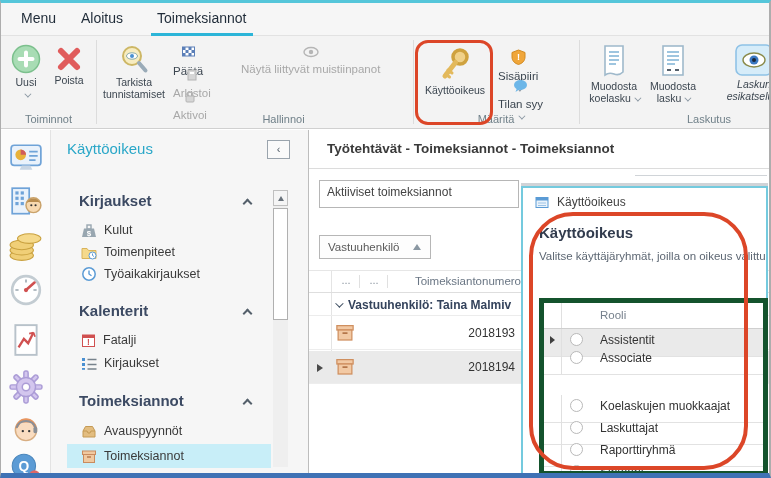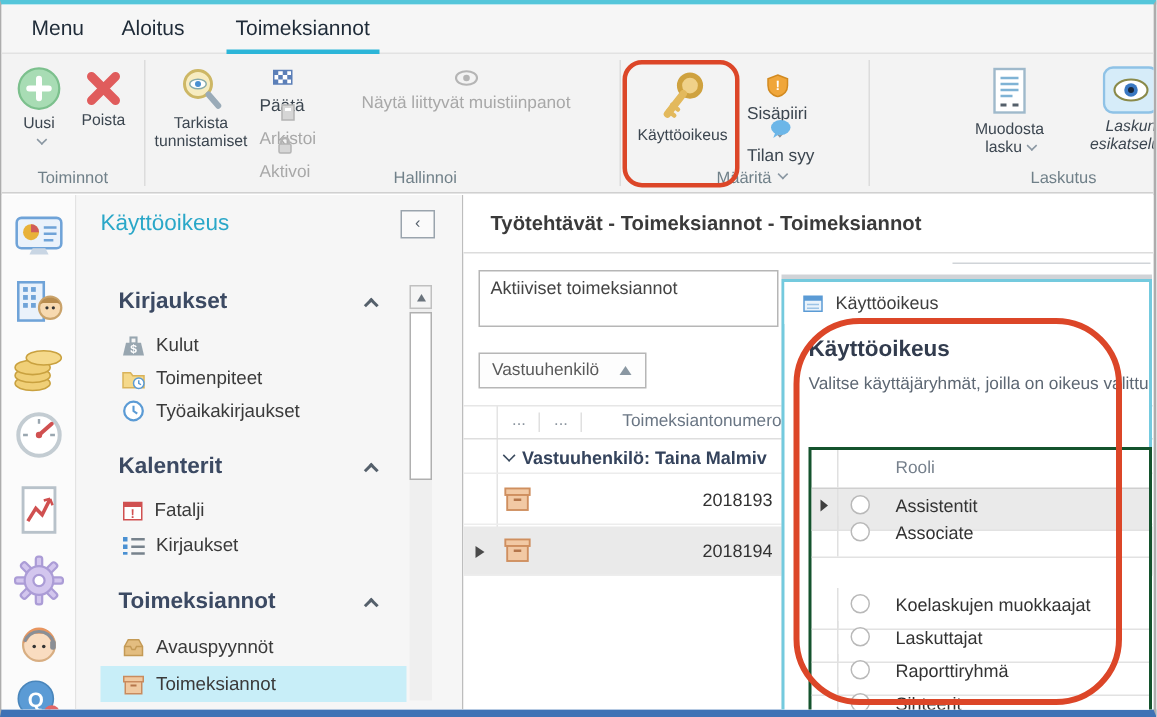--- a/index.html
+++ b/index.html
@@ -39,21 +39,21 @@
   .navitem{position:absolute;left:30px;height:24px;display:flex;align-items:center;gap:7px;font-size:12.5px;color:#3a3a3a;}
   .navitem.selected{left:16px;padding-left:14px;width:204px;background:#c8eef8;}
   .scrollbar{position:absolute;right:20px;top:60px;bottom:6px;width:15px;background:#efefef;}
   .sb-up{position:absolute;top:0;left:0;right:0;height:16px;background:#f5f5f5;border:1px solid #c0c0c0;}
   .sb-up:after{content:"";position:absolute;left:3.5px;top:5px;border-left:3.5px solid transparent;border-right:3.5px solid transparent;border-bottom:5px solid #6a737c;}
   .sb-thumb{position:absolute;top:18px;left:0;right:0;height:112px;background:#fff;border:1px solid #b0b0b0;}
   
   .main{position:absolute;left:308px;top:127px;right:0;bottom:0;background:#fff;}
   .main-header{position:absolute;left:0;top:0;right:0;height:39px;border-bottom:1px solid #dcdcdc;background:#fff;}
   .main-title{position:absolute;left:18px;top:11px;font-size:13.5px;font-weight:bold;color:#3a3a3a;}
-  .combo{position:absolute;left:10px;top:50px;width:200px;height:38px;border:1px solid #b6b6b6;background:#fff;
+  .combo{position:absolute;left:10px;top:50px;width:200px;height:28px;border:1px solid #b6b6b6;background:#fff;
     font-size:12px;color:#444;line-height:23px;padding:0 7px;}
   .chip{position:absolute;left:10px;top:105px;width:112px;height:24px;border:1px solid #b6b6b6;background:#fdfdfd;
     display:flex;align-items:center;font-size:11.5px;color:#5a5a5a;padding:0 8px;gap:14px;}
   .tri-up{width:0;height:0;border-left:4.5px solid transparent;border-right:4.5px solid transparent;border-bottom:6px solid #8a97a2;}
   .grid{position:absolute;left:0;top:140px;right:0;height:114px;font-size:12px;color:#333;}
   .g-head{position:absolute;left:0;top:0;right:0;height:23px;border-bottom:1px solid #dedede;border-top:1px solid #e6e6e6;}
   .g-cell-dots{position:absolute;top:3px;font-size:11px;color:#8a949e;text-align:center;width:26px;}
   .g-div{position:absolute;top:4px;bottom:4px;width:1px;background:#e0e0e0;}
   .g-numhead{position:absolute;right:0;top:4px;width:120px;text-align:right;font-size:11.5px;color:#6a7684;}
   .g-group{position:absolute;left:0;top:24px;right:0;height:22px;border-bottom:1px solid #ececec;
@@ -64,21 +64,21 @@
   .rowptr{position:absolute;left:8px;top:13px;width:0;height:0;border-top:4px solid transparent;border-bottom:4px solid transparent;border-left:6px solid #4a4a4a;}
   .g-indline{position:absolute;left:22px;top:0;height:114px;width:1px;background:#e4e4e4;}
   .edgeline{position:absolute;height:1px;background:#d0d4d8;}
   
   .dialog{position:absolute;left:520px;top:183px;width:247px;height:290px;background:#fff;
     border:2px solid #74cade;z-index:20;box-shadow:0 -3px 0 rgba(150,158,166,.45);}
   .dlg-titlebar{position:absolute;left:0;top:0;right:0;height:28px;background:#fff;display:flex;align-items:center;gap:8px;padding-left:12px;}
   .dlg-titletext{font-size:12px;color:#3f3f3f;}
   .dlg-heading{position:absolute;left:16px;top:36px;font-size:15px;font-weight:bold;color:#323c4e;}
   .dlg-desc{position:absolute;left:16px;top:62px;right:0;font-size:11.5px;color:#5d6773;white-space:nowrap;overflow:hidden;}
-  .dlg-table{position:absolute;left:16px;top:110px;right:-2px;bottom:-2px;border:2px solid #14532d;background:#fff;overflow:hidden;}
+  .dlg-table{position:absolute;left:16px;top:110px;right:-2px;bottom:-2px;border:5px solid #14532d;background:#fff;overflow:hidden;}
   .dt-head{position:absolute;left:0;top:0;right:0;height:26px;border-bottom:1px solid #cfcfcf;}
   .dt-c1{position:absolute;left:0;top:0;bottom:0;width:18px;border-right:1px solid #e0e0e0;}
   .dt-rool{position:absolute;left:56px;top:6px;font-size:11.5px;color:#76808c;}
   .dt-row{position:absolute;left:0;right:0;height:28px;border-bottom:1px solid #e2e2e2;}
   .dt-row.selected{background:#eaeaea;}
   .radio{position:absolute;left:26px;top:4px;width:13px;height:13px;border:1px solid #b9b9b9;border-radius:50%;background:#fff;}
   .dt-label{position:absolute;left:56px;top:4px;font-size:12px;color:#333;white-space:nowrap;}
   .dt-ptr{position:absolute;left:6px;top:7px;width:0;height:0;border-top:4px solid transparent;border-bottom:4px solid transparent;border-left:5px solid #3f3f3f;}
 </style>
 </head>
@@ -177,20 +177,28 @@
       <svg width="15" height="14" viewBox="0 0 15 14">
         <ellipse cx="7.5" cy="6" rx="6.5" ry="5" fill="#6cb6e8"></ellipse>
         <path d="M4 9 L2.5 13 L7 10 Z" fill="#6cb6e8"></path>
       </svg>
       <span>Tilan syy</span>
       <span class="chev down"></span>
     </div>
     <div class="rgrouplabel" style="left:412px;width:166px;">Määritä</div>
     <div class="annot ribbon-ring"></div>
 
+    <div class="rbtn" style="left:584px;top:8px;width:58px;">
+      <svg class="ric" width="30" height="34" viewBox="0 0 30 34">
+        <path d="M6 2 H24 V28 q-4 4 -9 2 q-5 -2 -9 1 Z" fill="#fff" stroke="#9fb9cb" stroke-width="1.6"></path>
+        <path d="M10 8 h10 M10 12 h10 M10 16 h10 M10 20 h7" stroke="#7fb3d5" stroke-width="1.6"></path>
+      </svg>
+      <span>Muodosta koelasku</span>
+      <span class="chev down"></span>
+    </div>
     <div class="rbtn" style="left:646px;top:8px;width:52px;">
       <svg class="ric" width="28" height="34" viewBox="0 0 28 34">
         <rect x="4" y="2" width="20" height="29" fill="#fff" stroke="#9fb9cb" stroke-width="1.6"></rect>
         <path d="M8 8 h12 M8 12 h12 M8 16 h12 M8 20 h8" stroke="#7fb3d5" stroke-width="1.6"></path>
         <path d="M8 26 h4 M16 26 h4" stroke="#55606b" stroke-width="2"></path>
       </svg>
       <span>Muodosta lasku</span>
       <span class="chev down"></span>
     </div>
     <div class="rbtn" style="left:722px;top:8px;width:62px;font-style:italic;">

